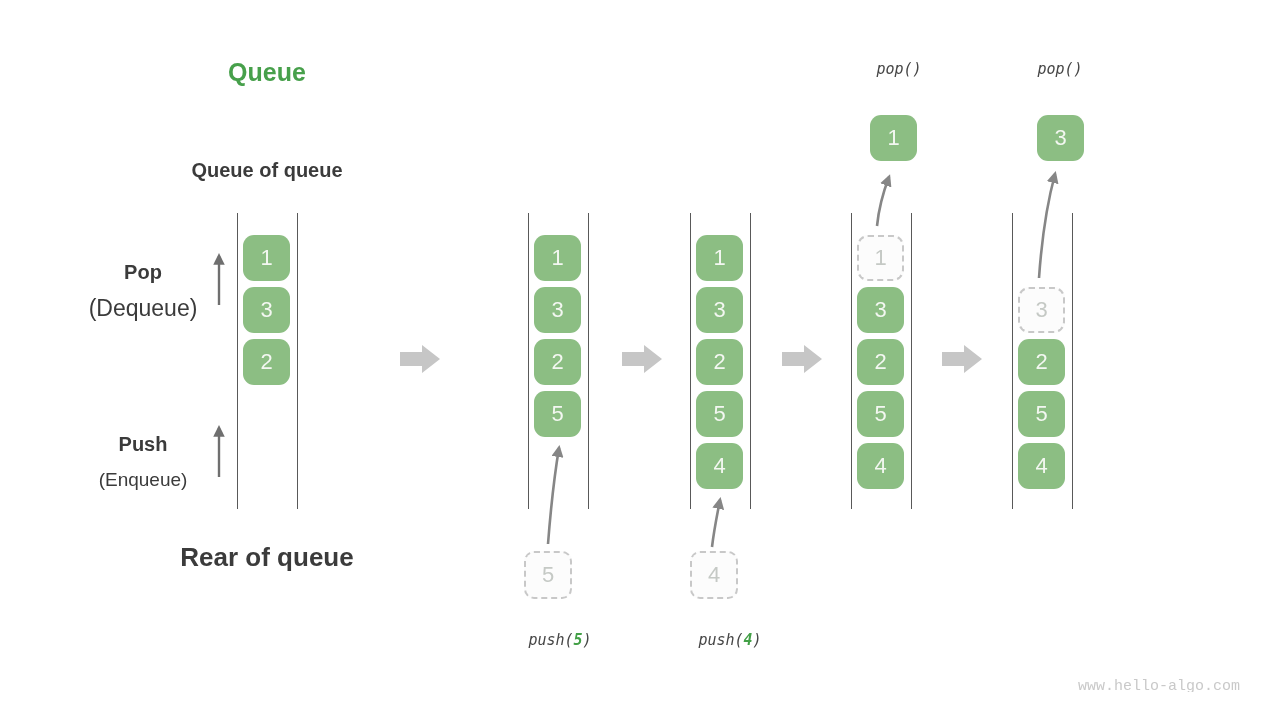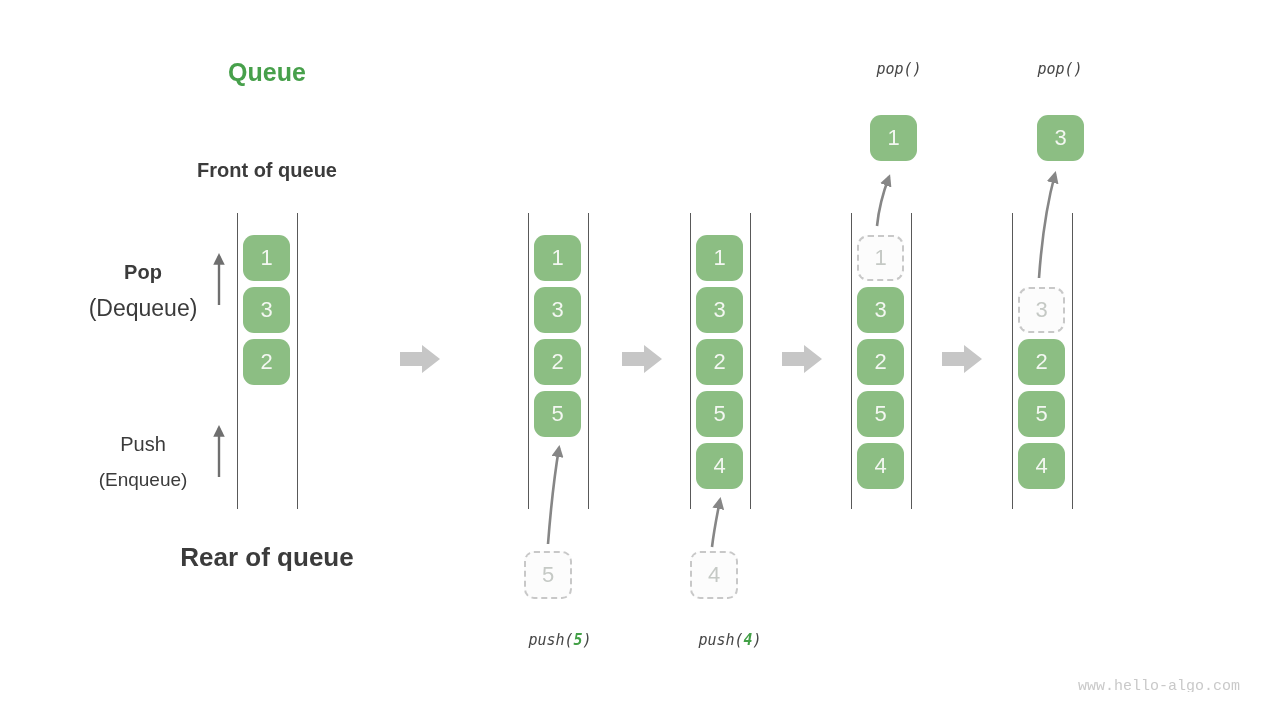--- a/index.html
+++ b/index.html
@@ -11,21 +11,21 @@
   
   .title {
     position:absolute; left:167px; top:58px; width:200px; text-align:center;
     font-size:25px; font-weight:bold; color:#47a04b;
   }
   .side-label { position:absolute; color:#3b3b3b; text-align:center; }
   .front-label { left:167px; top:159px; width:200px; font-size:20px; font-weight:bold; }
   .rear-label  { left:167px; top:542px; width:200px; font-size:26px; font-weight:bold; }
   .pop-label   { left:68px;  top:261px; width:150px; font-size:20px; font-weight:bold; }
   .pop-sub     { left:68px;  top:295px; width:150px; font-size:23px; }
-  .push-label  { left:68px;  top:433px; width:150px; font-size:20px; font-weight:normal; }
+  .push-label  { left:68px;  top:433px; width:150px; font-size:20px; font-weight:bold; }
   .push-sub    { left:68px;  top:469px; width:150px; font-size:19px; }
   
   .qcol {
     position:absolute; top:213px; width:61px; height:296px;
     border-left:1.6px solid #595959; border-right:1.6px solid #595959;
   }
   .c1 { left:237px; } .c2 { left:528px; } .c3 { left:690px; }
   .c4 { left:851px; } .c5 { left:1012px; }
   .slot {
     position:absolute; left:5px; width:47px; height:46px; border-radius:11px;
@@ -65,21 +65,21 @@
     position:absolute; right:40px; top:678px; font-family:Liberation Mono, monospace;
     font-size:15px; color:#c9c9c9;
   }
 </style>
 </head>
 <body>
 
 <div class="canvas">
 
   <div class="title">Queue</div>
-  <div class="side-label front-label">Front of queue</div>
+  <div class="side-label front-label">Queue of queue</div>
   <div class="side-label pop-label">Pop</div>
   <div class="side-label pop-sub">(Dequeue)</div>
   <div class="side-label push-label">Push</div>
   <div class="side-label push-sub">(Enqueue)</div>
   <div class="side-label rear-label">Rear of queue</div>
 
   <div class="qcol c1">
     <div class="slot green p1">1</div>
     <div class="slot green p2">3</div>
     <div class="slot green p3">2</div>

